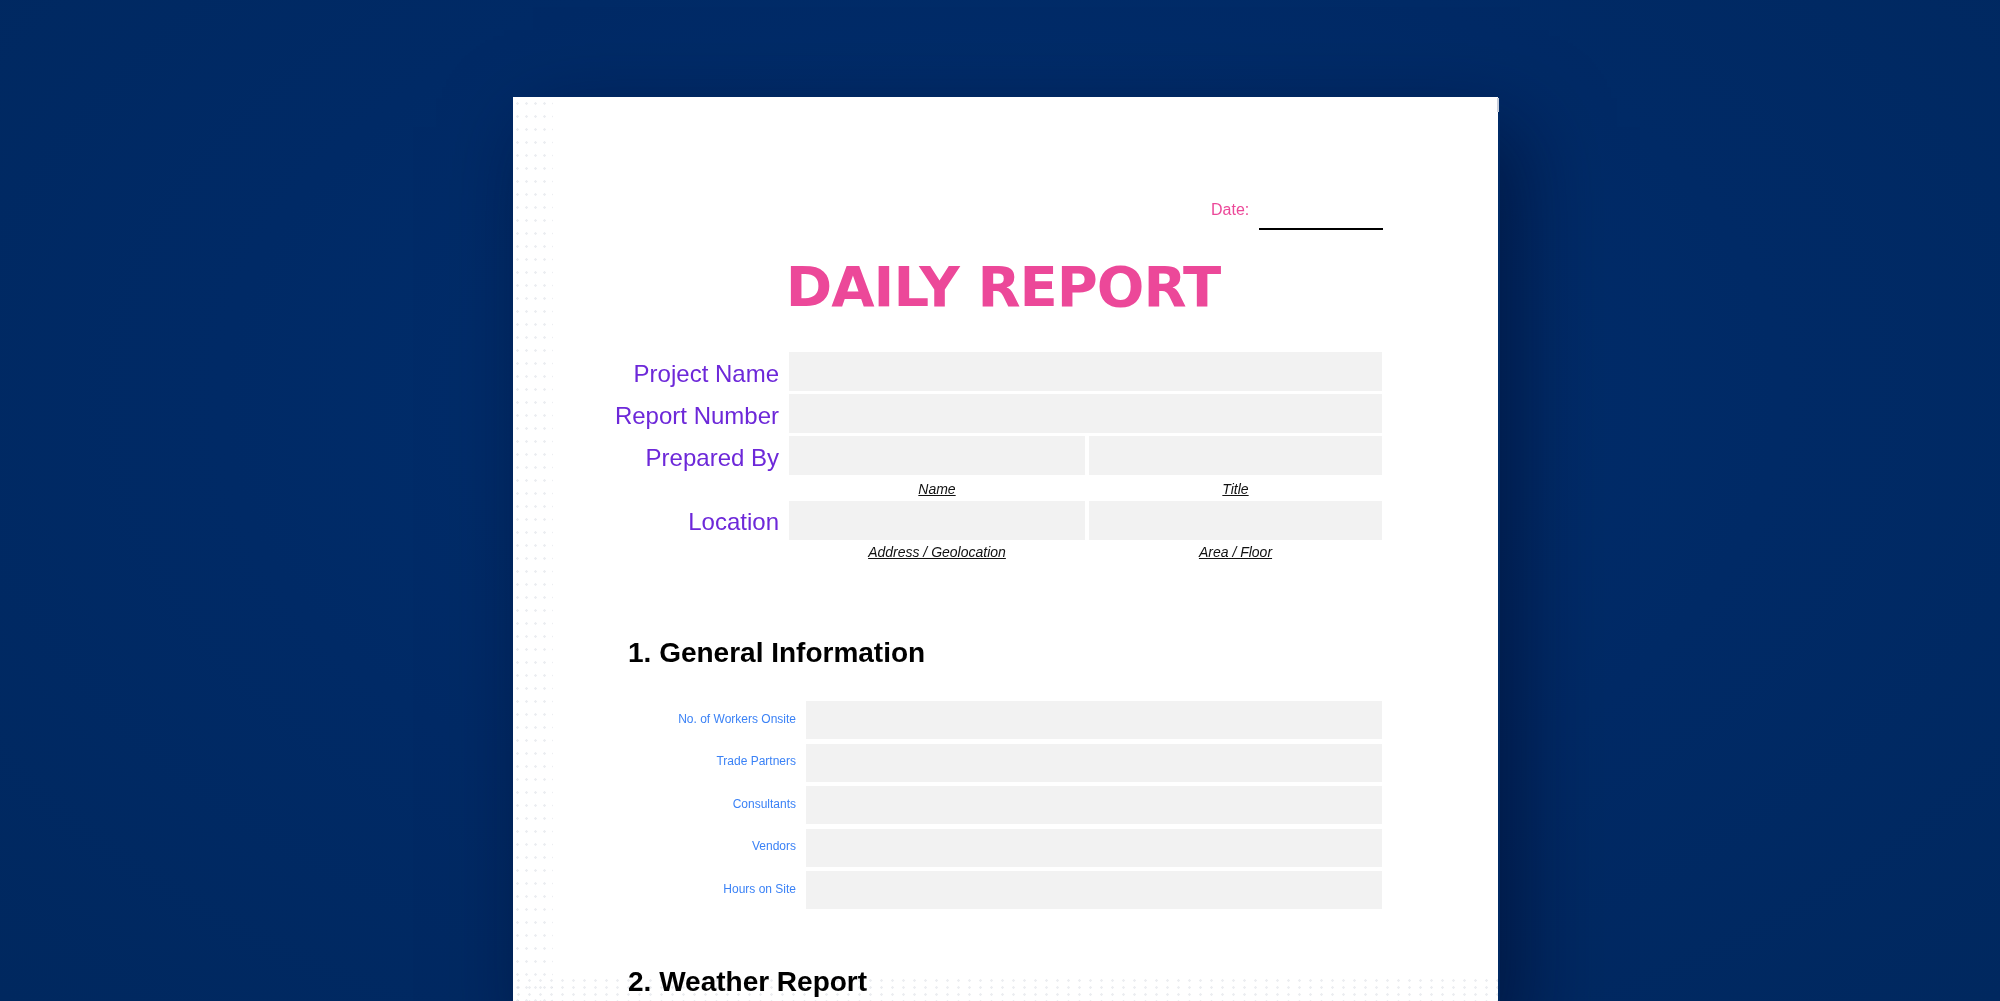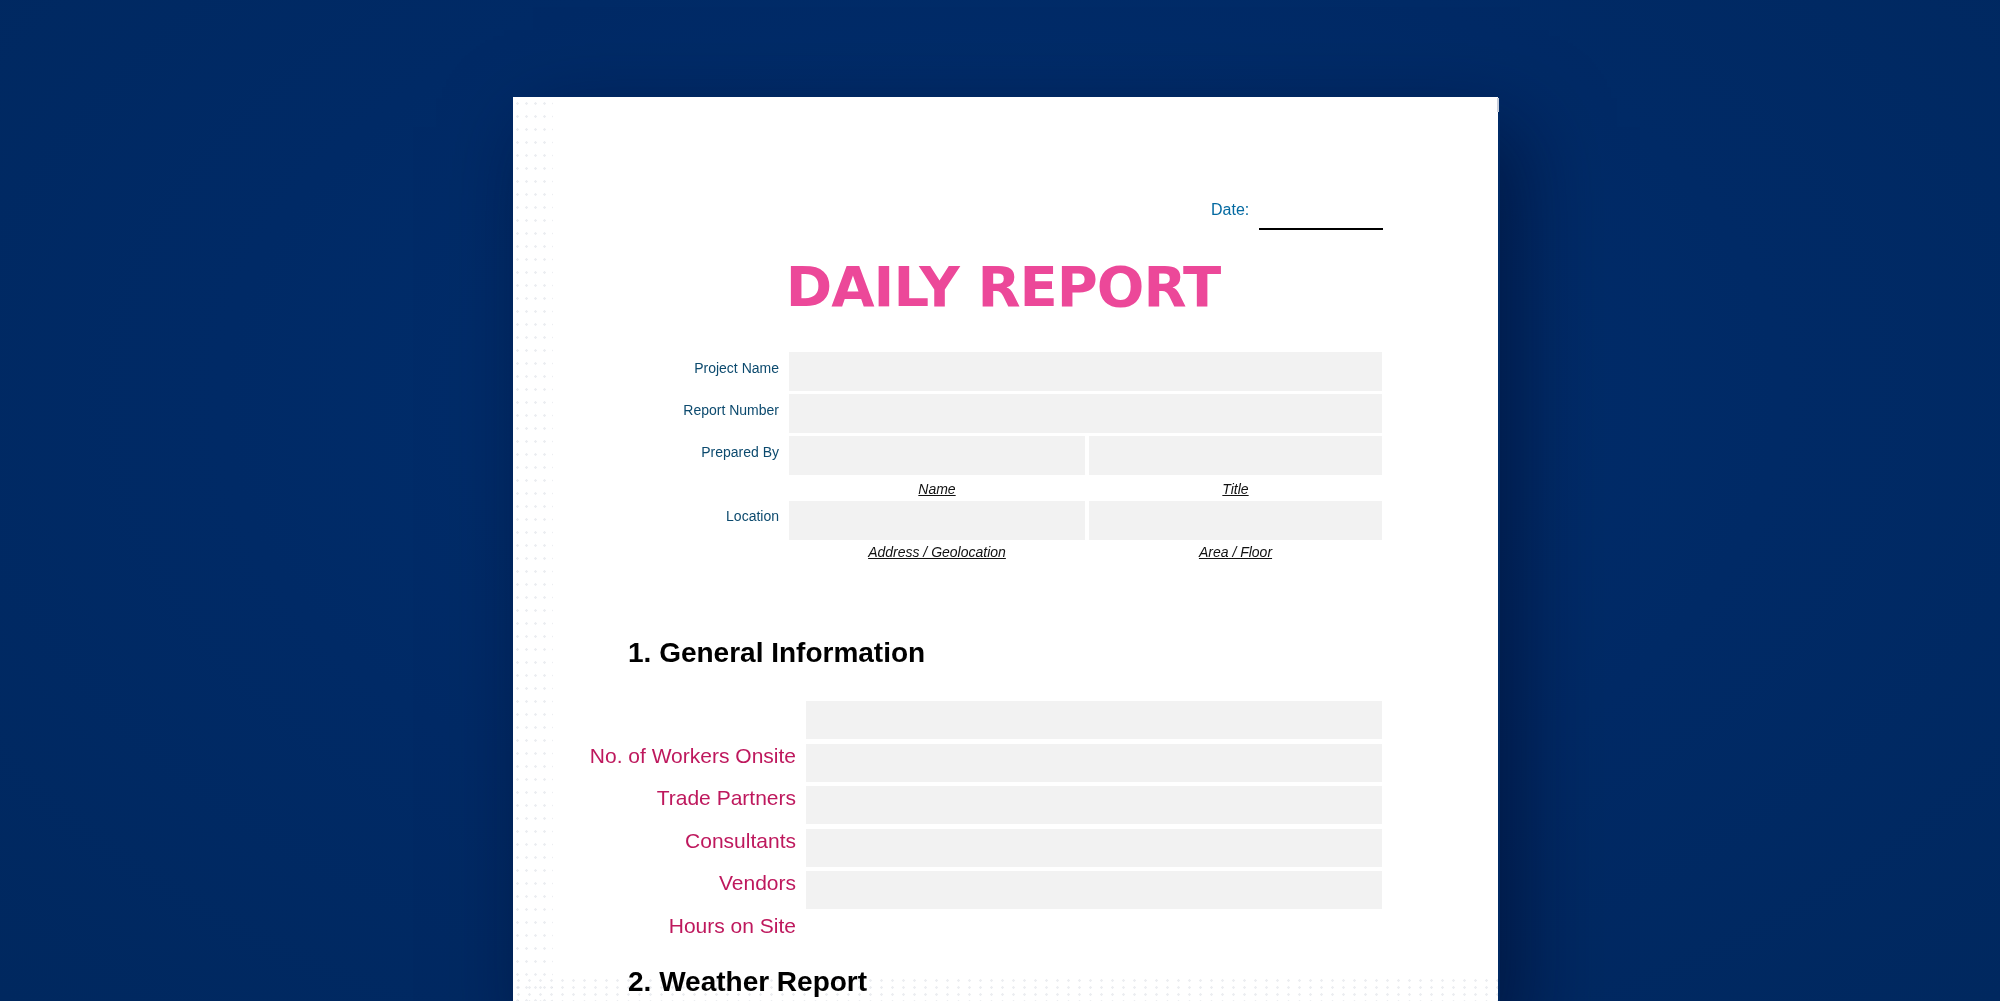--- a/index.html
+++ b/index.html
@@ -29,34 +29,34 @@
         radial-gradient(circle, rgba(200,205,215,0.35) 1px, transparent 1.5px);
       background-size: 9px 13px;
     }
     .speckle-bottom {
       position: absolute; left: 0; bottom: 0; width: 100%; height: 40px;
       background-image:
         radial-gradient(circle, rgba(200,205,215,0.35) 1px, transparent 1.5px);
       background-size: 11px 7px;
     }
     .abs { position: absolute; }
-    .date-label { left: 1211px; top: 201px; font-size: 16px; color: #0369a1; }
+    .date-label { left: 1211px; top: 201px; font-size: 16px; color: #ec4899; }
     .date-line { left: 1259px; top: 228px; width: 124px; height: 2px; background: #000; }
     .title {
       left: 0; width: 2000px; top: 254px; text-align: center;
       font-family: "DejaVu Sans", sans-serif; font-weight: bold; font-size: 56px;
       color: #ec4899; letter-spacing: -1px; padding-left: 6px;
     }
-    .lbl { font-size: 14px; color: #0c4a6e; text-align: right; width: 260px; }
+    .lbl { font-size: 24px; color: #6d28d9; text-align: right; width: 260px; }
     .box { background: #f2f2f2; }
     .sublbl { font-size: 14px; font-style: italic; color: #111; text-align: center; text-decoration: underline; }
     .section {
       font-family: Liberation Sans, sans-serif; font-weight: bold; font-size: 28px; color: #000;
     }
-    .glbl { font-size: 21px; color: #be185d; text-align: right; width: 300px; margin-top: 32px; }
+    .glbl { font-size: 12px; color: #3b82f6; text-align: right; width: 300px; }
   </style>
 </head>
 <body>
 
 <div class="page-shadow"></div>
 <div class="page">
   <div class="speckle-left"></div>
   <div class="speckle-bottom"></div>
 </div>
 <div class="page-tab"></div>

